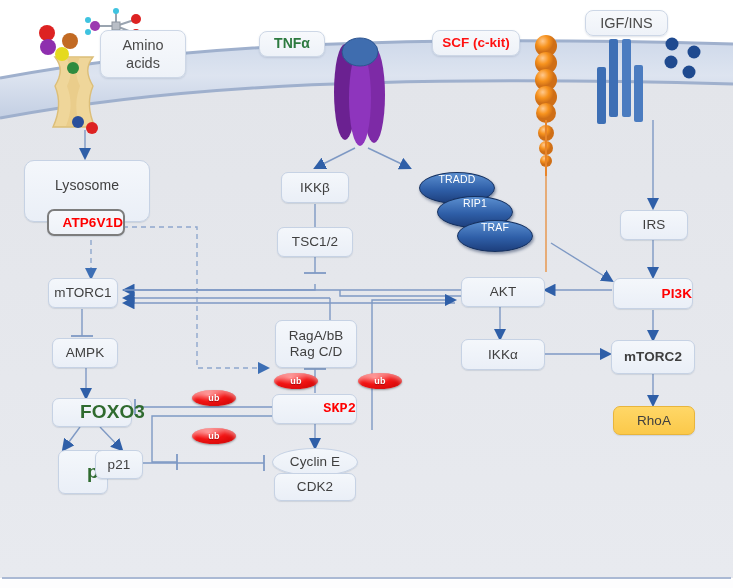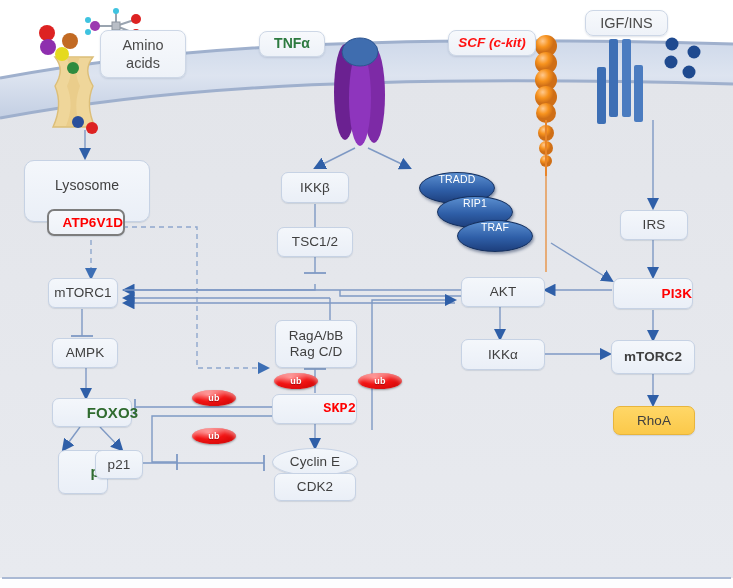--- a/index.html
+++ b/index.html
@@ -28,21 +28,21 @@
     flex-direction:column;
     color:#3f3f3f;
     font-size:13.5px;
     letter-spacing:.1px;
     text-align:center;
     box-shadow:0 1px 1px rgba(90,110,140,.18);
     line-height:1.18;
   }
   .node.lyso { font-size:14px; border-radius:10px; height:60px; }
   .node.red      { color:#ff0000; font-weight:bold; font-size:13.5px;align-items:flex-end; }
-  .node.green    { color:#2f6b2f; font-weight:bold; font-size:15px;padding-left:41px; }
+  .node.green    { color:#2f6b2f; font-weight:bold; font-size:19px;padding-left:41px; }
   .node.thick    { border:2px solid #7d7d7d; border-radius:7px;
                    background:linear-gradient(180deg,#f6f8fc 0%,#eef2f8 100%); }
   .node.rhoa     { background:linear-gradient(180deg,#ffd767 0%,#fbc94a 100%);
                    border:1px solid #e8b53c; color:#3f3f3f; }
   .node.ellipse  { border-radius:50%/50%; }
 
   
   .callout {
     position:absolute;
     box-sizing:border-box;
@@ -266,21 +266,21 @@
 
   <div class="callout" style="left:100px; top:30px; width:86px; height:48px;">
     <span>Amino</span>
     <span>acids</span>
   </div>
 
   <div class="callout green" style="left:259px; top:31px; width:66px; height:26px;">
     <span>TNFα</span>
   </div>
 
-  <div class="callout red" style="left:448px; top:30px; width:88px; height:26px;font-style:italic;">
+  <div class="callout red" style="left:432px; top:30px; width:88px; height:26px;">
     <span>SCF (c-kit)</span>
   </div>
 
   <div class="callout" style="left:585px; top:10px; width:83px; height:26px;">
     <span>IGF/INS</span>
   </div>
 
   <div class="bell" style="left:419px; top:172px;">
     <span>TRADD</span>
   </div>

